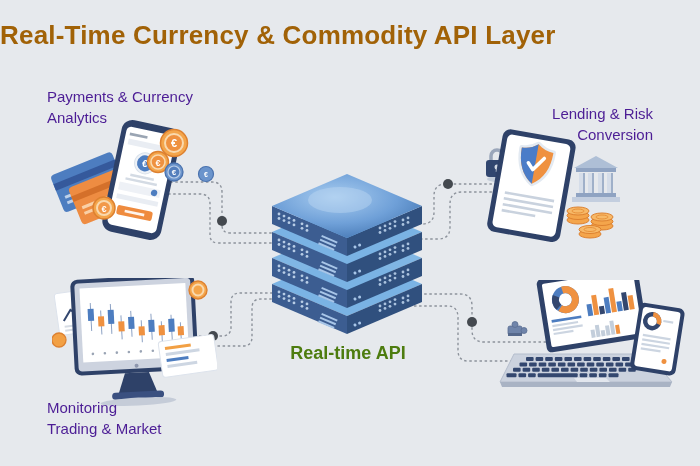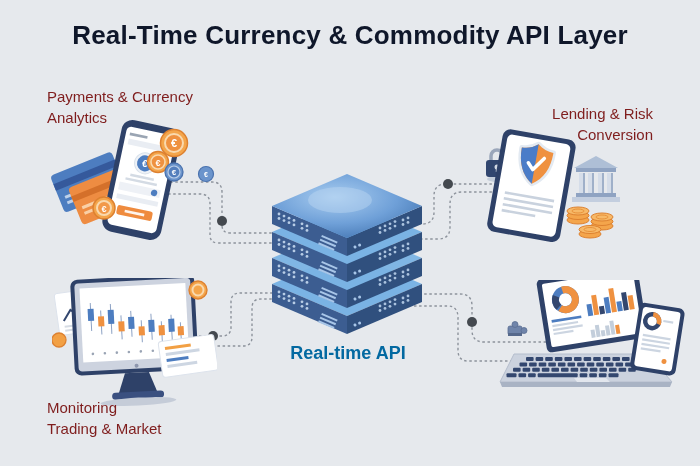--- a/index.html
+++ b/index.html
@@ -1,23 +1,23 @@
 <!DOCTYPE html>
 <html><head>
 <meta charset="utf-8">
 <style>
   html,body{margin:0;padding:0;background:#e6e9ed;}
   .stage{position:relative;width:700px;height:466px;background:#e6e9ed;overflow:hidden;
          font-family:"Liberation Sans",sans-serif;}
-  .title{position:absolute;top:20px;left:0;width:700px;text-align:center;
-         font-size:26px;font-weight:700;color:#0f172a;letter-spacing:.2px;}
-  .lbl{position:absolute;font-size:15px;font-weight:500;color:#7f1d1d;line-height:21px;}
+  .title{position:absolute;top:20px;left:0;width:700px;text-align:left;
+         font-size:26px;font-weight:700;color:#a16207;letter-spacing:.2px;}
+  .lbl{position:absolute;font-size:15px;font-weight:500;color:#4c1d95;line-height:21px;}
   .lbl.right{text-align:right;}
   .center-lbl{position:absolute;top:342px;left:262px;width:172px;text-align:center;
-              font-size:18px;font-weight:700;color:#0369a1;line-height:23px;}
+              font-size:18px;font-weight:700;color:#4d7c0f;line-height:23px;}
   .abs{position:absolute;}
   svg text{font-family:"Liberation Sans",sans-serif;}
 </style>
 </head>
 <body>
 
 <div class="stage">
 
   <div class="title">Real-Time Currency &amp; Commodity API Layer</div>
 

